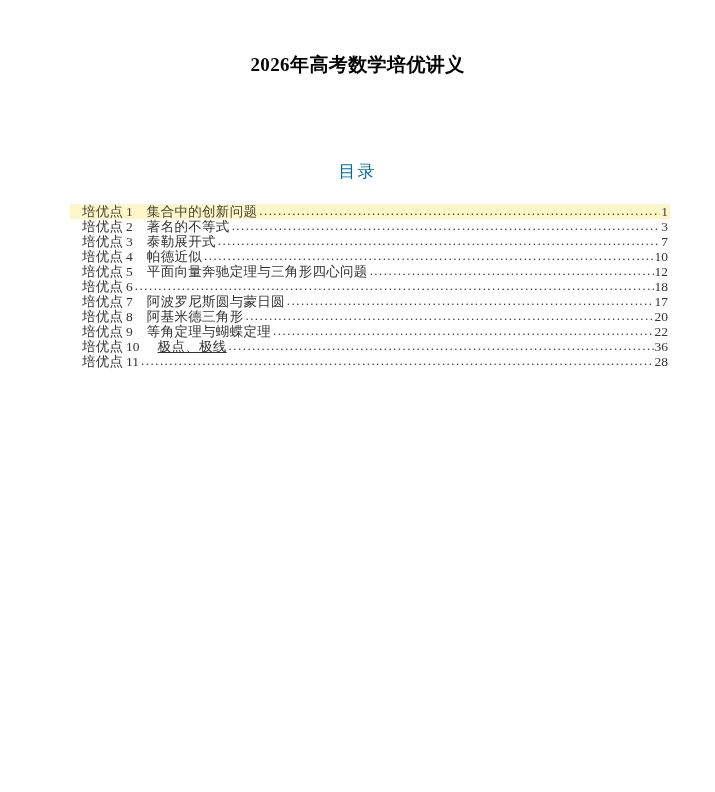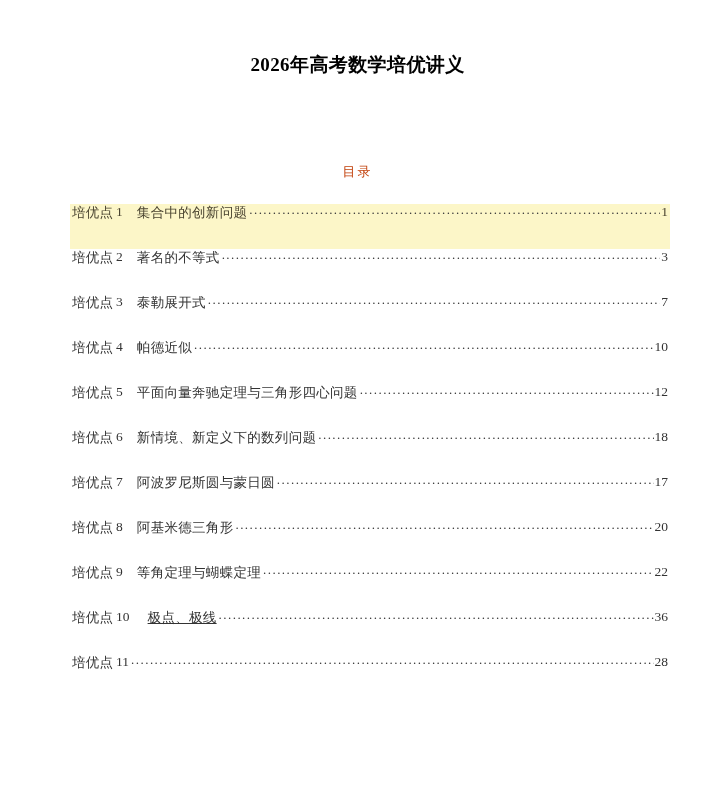--- a/index.html
+++ b/index.html
@@ -35,39 +35,39 @@
     line-height: 26px;
   }
 
   
   .toc-heading {
     position: absolute;
     top: 160px;
     left: 0;
     width: 715px;
     text-align: center;
-    font-size: 13px;
-    color: #c2410c;
+    font-size: 17px;
+    color: #0369a1;
     letter-spacing: 2px;
     line-height: 24px;
   }
 
   
   .toc-list {
     position: absolute;
     top: 204px;
     left: 70px;
     width: 600px;
   }
 
   .toc-row {
     display: flex;
-    align-items: flex-start;
-    height: 45px;
-    padding-left: 2px;
+    align-items: center;
+    height: 15px;
+    padding-left: 12px;
     padding-right: 2px;
     box-sizing: border-box;
     font-size: 13.5px;
     color: #333333;
     white-space: nowrap;
   }
 
   .toc-row.highlighted {
     background: #fcf6c8;
     color: #4a4430;
@@ -172,21 +172,20 @@
       <div class="toc-row">
         <span class="toc-label">培优点</span>
         <span class="toc-num">5</span>
         <span class="toc-title">平面向量奔驰定理与三角形四心问题</span>
         <span class="toc-dots"></span>
         <span class="toc-page">12</span>
       </div>
       <div class="toc-row">
         <span class="toc-label">培优点</span>
         <span class="toc-num">6</span>
-        <span class="toc-title">新情境、新定义下的数列问题</span>
         <span class="toc-dots"></span>
         <span class="toc-page">18</span>
       </div>
       <div class="toc-row">
         <span class="toc-label">培优点</span>
         <span class="toc-num">7</span>
         <span class="toc-title">阿波罗尼斯圆与蒙日圆</span>
         <span class="toc-dots"></span>
         <span class="toc-page">17</span>
       </div>

